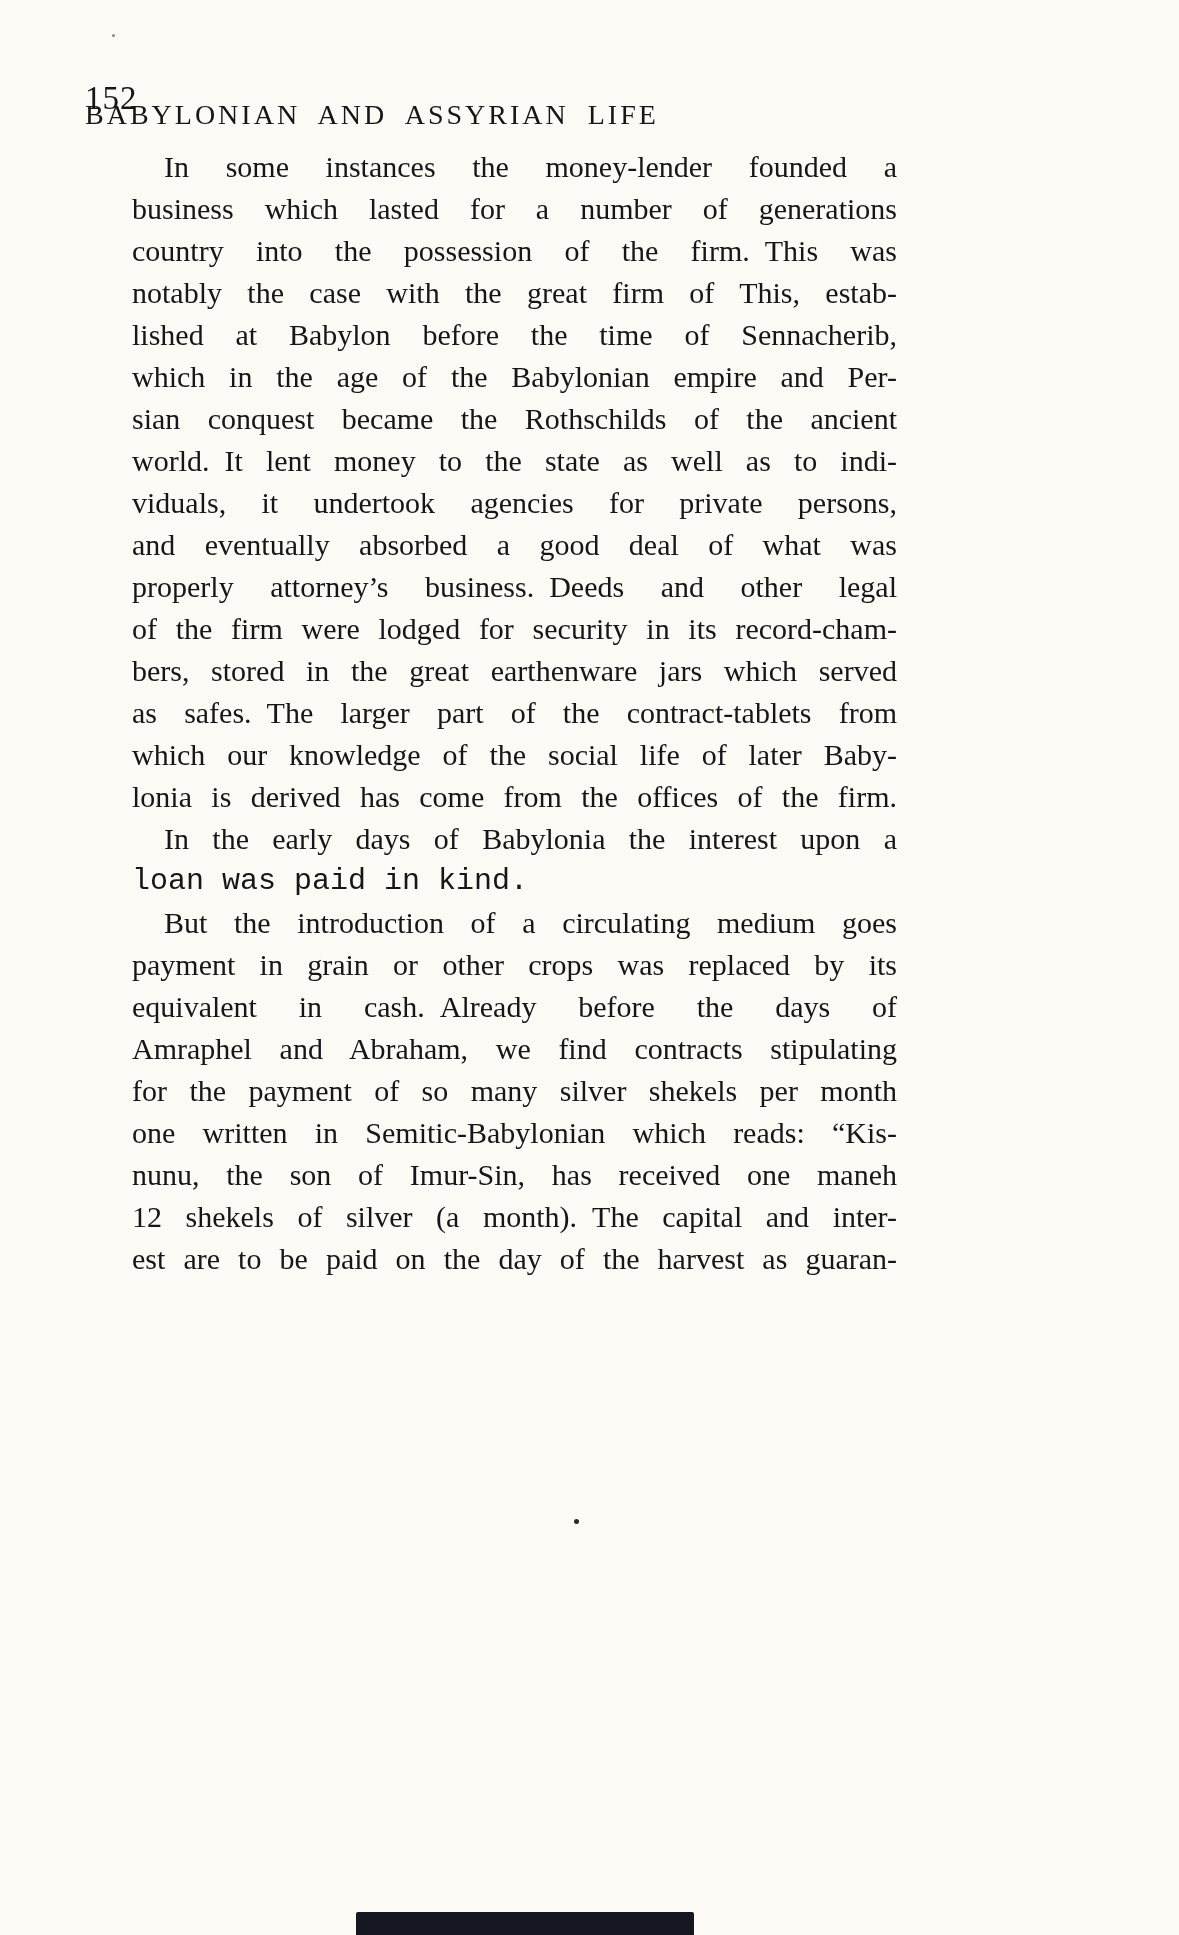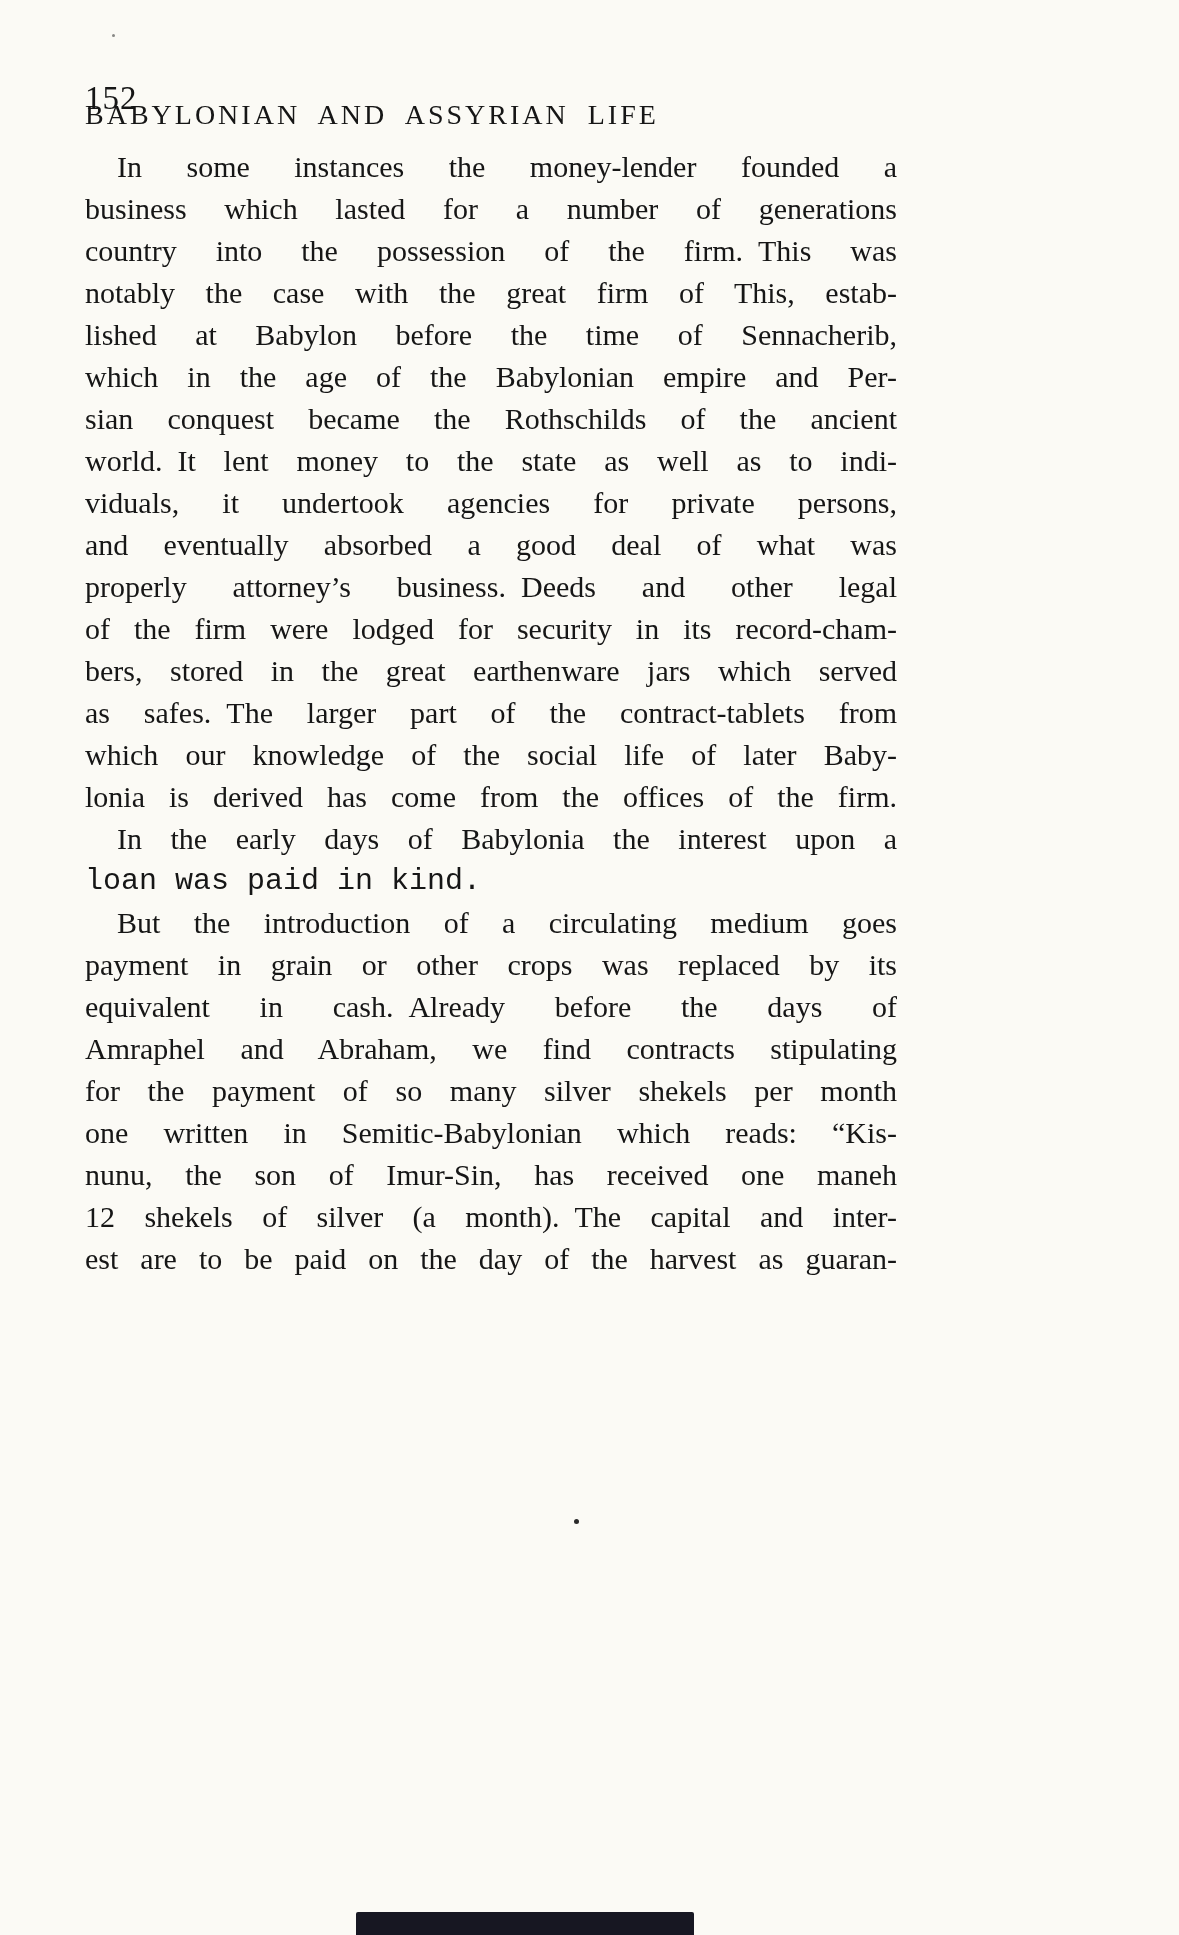--- a/index.html
+++ b/index.html
@@ -47,20 +47,21 @@
     left: 85px;
     width: 812px;
     font-size: 30px;
     line-height: 42px;
   }
   .line {
     text-align: justify;
     text-align-last: justify;
     white-space: pre-wrap;
     min-height: 42px;
+    margin-left: 47px;
   }
   .line.first {
     text-indent: 32px;
   }
   .line.last-left {
     text-align-last: left;
     font-family: Liberation Mono, monospace;
   }
   .speck {
     position: absolute;

